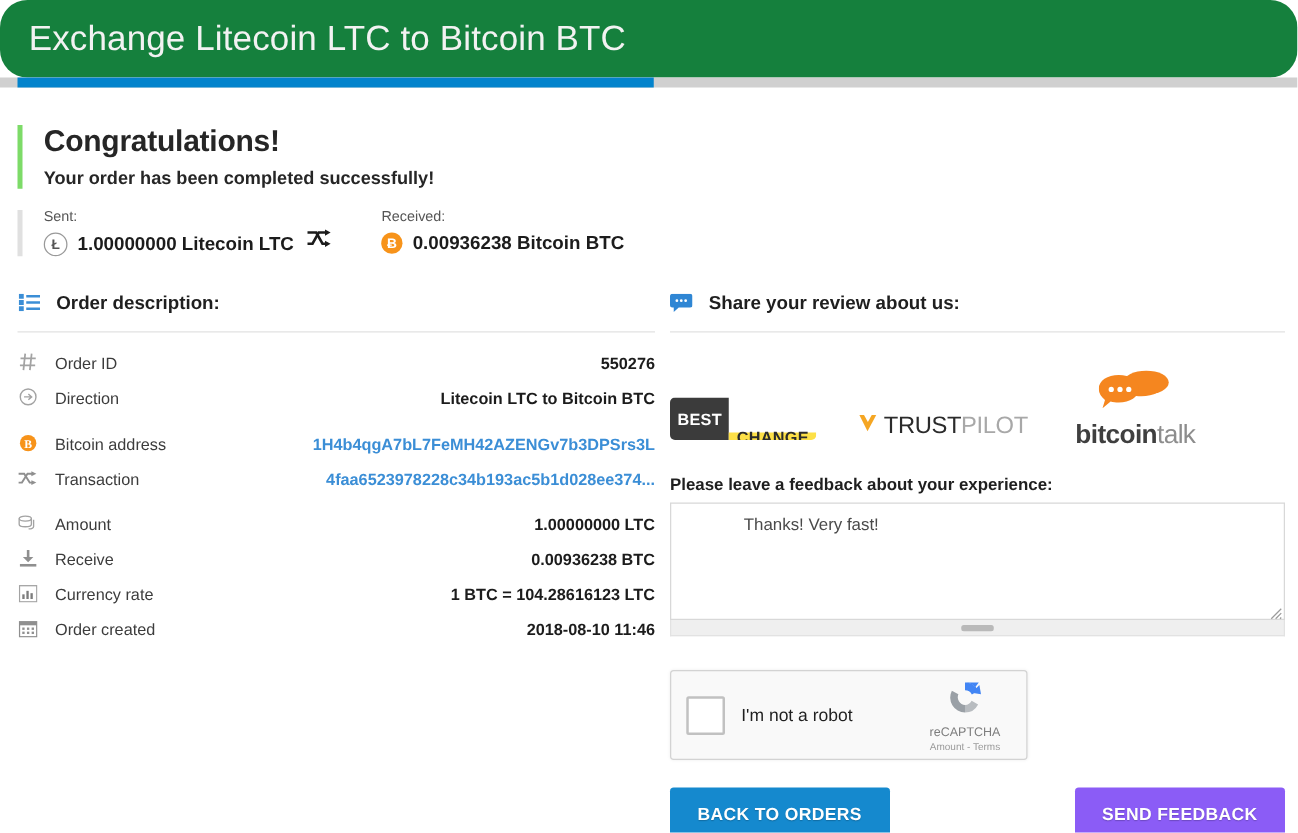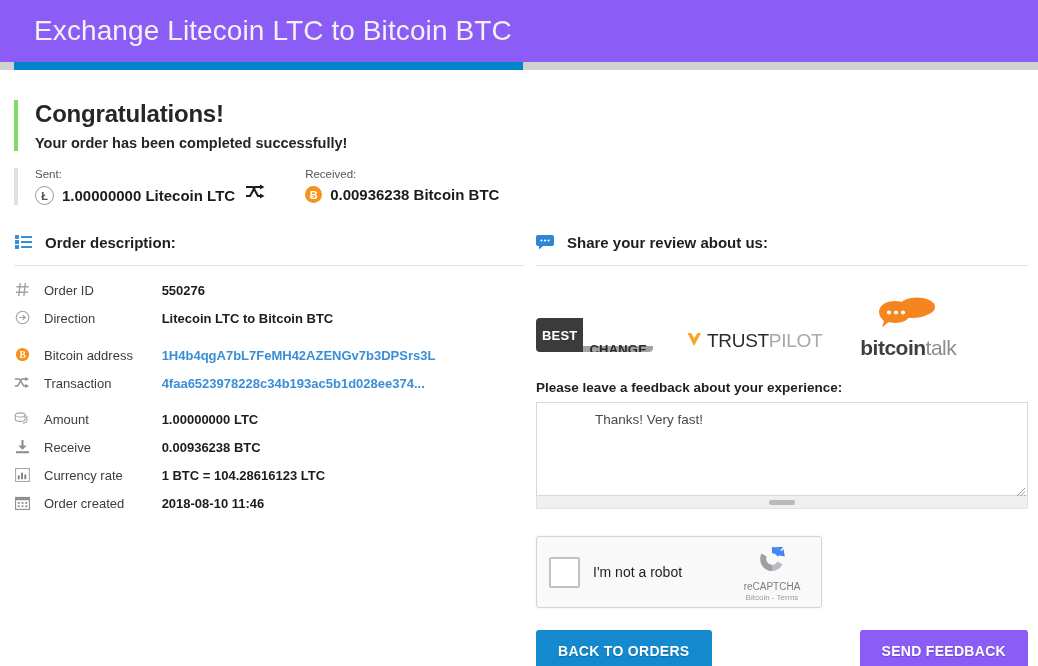--- a/index.html
+++ b/index.html
@@ -12,25 +12,26 @@
     height: 666px;
     font-family: "Liberation Sans", sans-serif;
     color: #2b2b2b;
     overflow: hidden;
     position: relative;
   }
 
   
   .topbar {
     height: 62px;
-    background: #8b5cf6;
+    background: #15803d;
     display: flex;
     align-items: center;
     box-sizing: border-box;
-    padding-left: 34px;
+    padding-left: 23px;
+    border-radius: 22px;
   }
   .topbar-title {
     color: #f2f2f2;
     font-size: 28px;
     font-weight: 400;
     letter-spacing: 0.1px;
     white-space: nowrap;
   }
 
   
@@ -170,20 +171,21 @@
   }
   .cell-icon .ic {
     display: inline-flex;
     align-items: center;
     justify-content: center;
     width: 16px;
     height: 16px;
   }
   .cell-label { color: #3c3c3c; }
   .cell-value {
+    text-align: right;
     font-weight: bold;
     color: #1c1c1c;
     white-space: nowrap;
   }
   .cell-value.link {
     color: #3b8ed6;
     font-weight: bold;
   }
   tr.gap td { padding-top: 13px; }
 
@@ -206,21 +208,21 @@
   }
   .bc-left {
     background: #3b3b3b;
     color: #ffffff;
     padding: 0 6px;
     display: flex;
     align-items: center;
     letter-spacing: 0.2px;
   }
   .bc-right {
-    background: #a3a3a3;
+    background: #fde047;
     color: #2b2b2b;
     padding: 0 6px;
     display: flex;
     align-items: center;
     letter-spacing: 0.2px;
     margin-top: 28px;
   }
 
   .logo-trustpilot {
     display: inline-flex;
@@ -620,21 +622,21 @@
           <span>
             <svg width="32" height="32" viewBox="0 0 32 32">
               <path d="M16 4 A12 12 0 0 1 27 12 L21 12 L27 4 Z" fill="#4285f4"></path>
               <path d="M16 4 A12 12 0 0 1 26.5 10.5 L21.5 13.5 A6.3 6.3 0 0 0 16 10.2 Z" fill="#4285f4"></path>
               <path d="M27.5 6 L28.8 13.4 L21.4 12.1 Z" fill="#4285f4"></path>
               <path d="M16 28 A12 12 0 0 1 5.5 10.5 L10.7 13.4 A6.2 6.2 0 0 0 16 22 Z" fill="#9aa0a6"></path>
               <path d="M16 28 A12 12 0 0 0 26.5 21.5 L21.3 18.6 A6.2 6.2 0 0 1 16 22 Z" fill="#b8bcc0"></path>
             </svg>
           </span>
           <div class="rc-name">reCAPTCHA</div>
-          <div class="rc-legal">Bitcoin - Terms</div>
+          <div class="rc-legal">Amount - Terms</div>
         </span>
       </div>
 
       <div class="btn-row">
         <button class="btn btn-blue">BACK TO ORDERS</button>
         <button class="btn btn-green">SEND FEEDBACK</button>
       </div>
 
     </div>
   </div>

